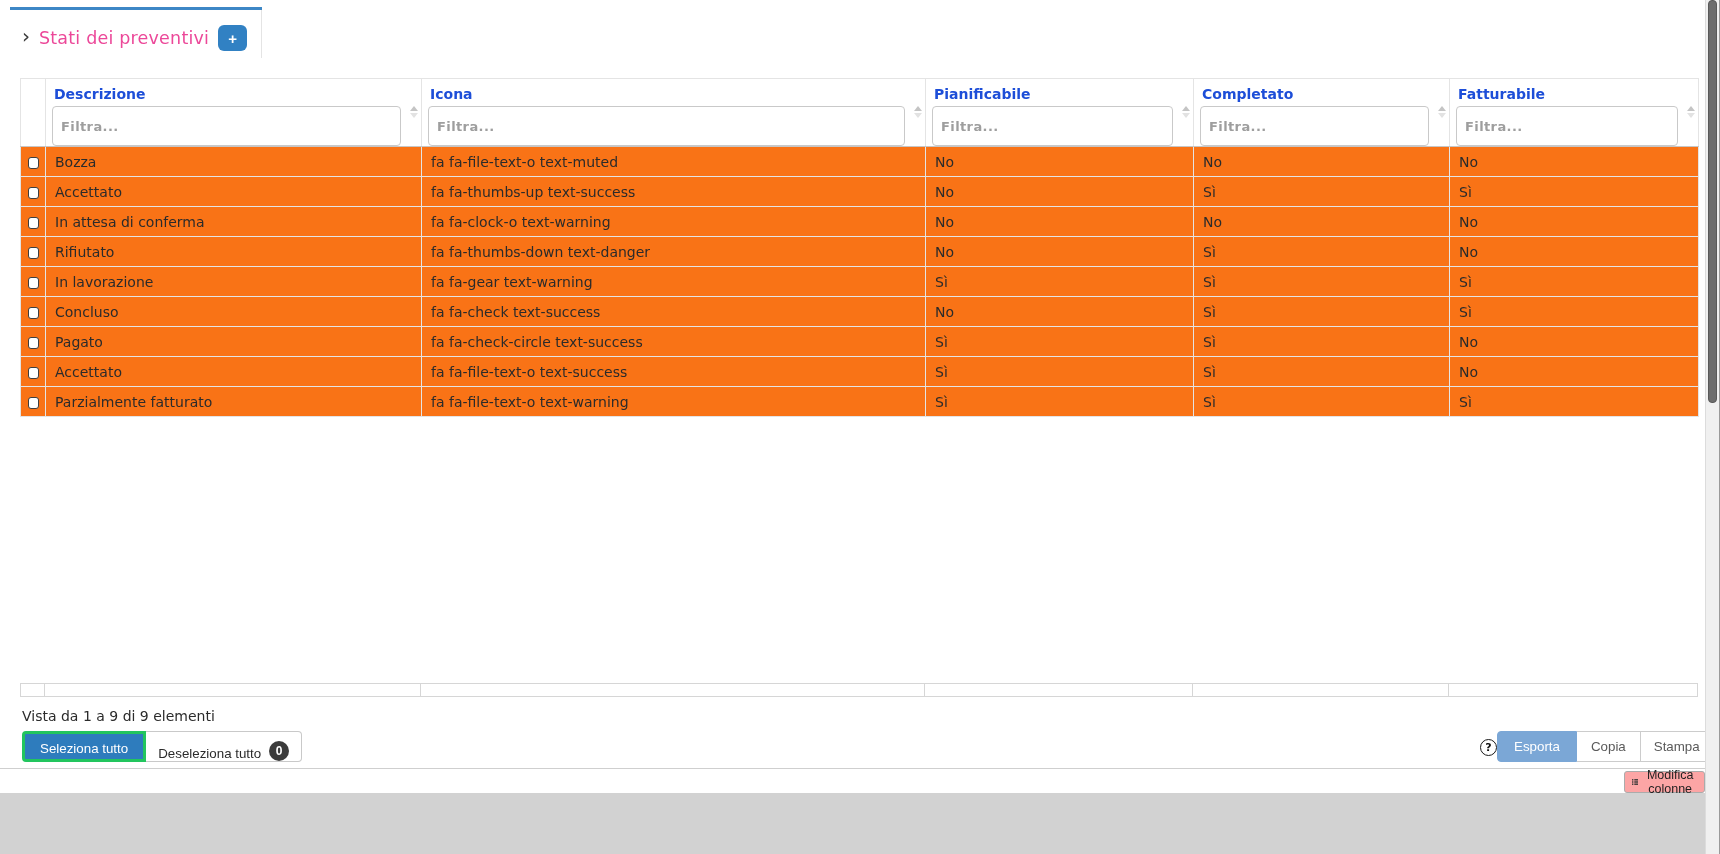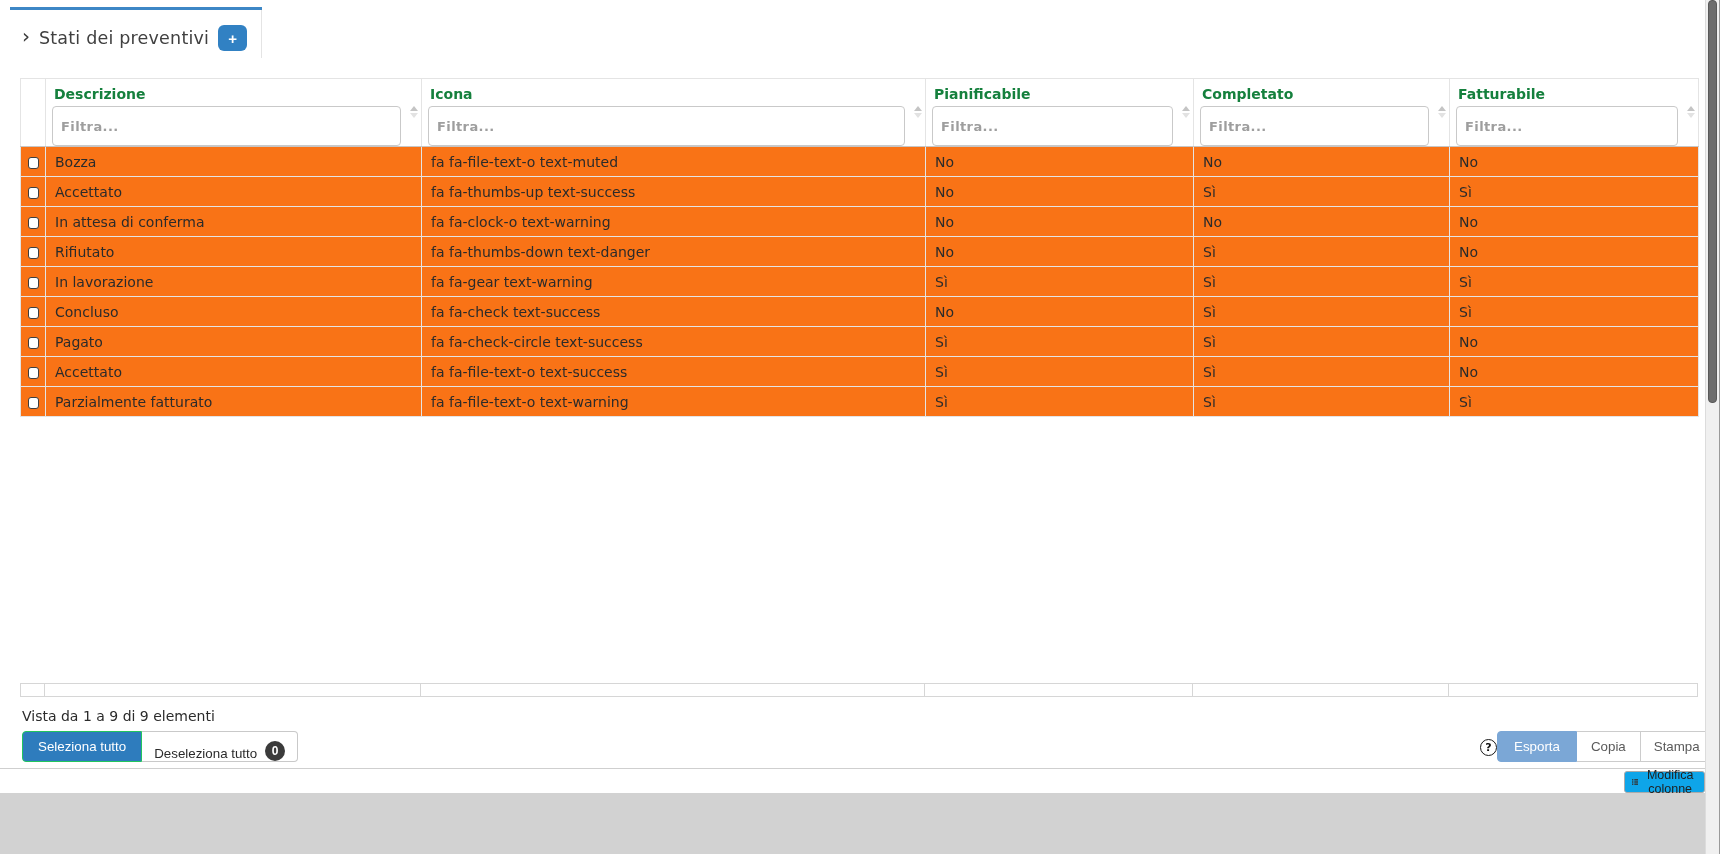--- a/index.html
+++ b/index.html
@@ -10,65 +10,65 @@
     font-family:"DejaVu Sans","Liberation Sans",sans-serif;
     color:#2b2b2b;
   }
   .content { position:absolute; left:0; top:0; width:1705px; height:793px; background:#ffffff; }
 
   
   .tab-indicator { position:absolute; left:10px; top:7px; width:252px; height:3px; background:#3d87c6; }
   .tab-box { position:absolute; left:10px; top:10px; width:252px; height:48px; border-right:1px solid #e4e4e4; }
   .title-row { position:absolute; left:22px; top:22px; height:32px; display:flex; align-items:center; gap:9px; }
   .chevron { font-size:20px; color:#3c3c3c; line-height:1; transform:translateY(-2px); }
-  .page-title { font-size:17.5px; color:#404040; letter-spacing:.2px; }
+  .page-title { font-size:17.5px; color:#ec4899; letter-spacing:.2px; }
   .add-btn { width:29px; height:26px; background:#3181c3; border:none; border-radius:6px; color:#fff;
              font-size:15px; font-weight:700; display:flex; align-items:center; justify-content:center; cursor:pointer; }
 
   
   table.list { position:absolute; left:20px; top:78px; width:1678px; table-layout:fixed; border-collapse:collapse;
                border:1px solid #d3d3d3; background:#fff; }
   col.c0{width:25px} col.c1{width:376px} col.c2{width:504px} col.c3{width:268px} col.c4{width:256px} col.c5{width:249px}
   th, td { border:1px solid #e4e4e4; }
   thead th { height:59px; vertical-align:top; text-align:left; position:relative; border-bottom:1px solid #c6c6c6; background:#fff; }
-  .col-label { font-weight:700; font-size:14px; color:#15803d; padding:7px 0 0 8px; white-space:nowrap; cursor:pointer; }
+  .col-label { font-weight:700; font-size:14px; color:#1d4ed8; padding:7px 0 0 8px; white-space:nowrap; cursor:pointer; }
   .filter-input { display:block; width:calc(100% - 26px); height:40px; margin:4px 0 0 6px; border:1px solid #c9c9c9;
                   border-radius:4px; padding:0 8px; font-family:inherit; font-size:13px; font-weight:600; color:#444; outline:none; }
   .filter-input::placeholder { color:#9e9e9e; font-weight:600; letter-spacing:.4px; }
   .sort { position:absolute; right:3px; top:27px; display:flex; flex-direction:column; gap:2px; cursor:pointer; }
   .tri-up   { width:0; height:0; border-left:4px solid transparent; border-right:4px solid transparent; border-bottom:5px solid #c4c4c4; }
   .tri-down { width:0; height:0; border-left:4px solid transparent; border-right:4px solid transparent; border-top:5px solid #e2e2e2; }
   tbody td { height:30px; font-size:14px; color:#2b2b2b; padding:0 4px 0 9px; white-space:nowrap; overflow:hidden; background:#f97316; }
   td.cb-cell { text-align:center; padding:0; }
   .cbx { display:inline-block; width:11px; height:12px; border:1.5px solid #3e3e3e; border-radius:3px; background:#fff;
          vertical-align:middle; cursor:pointer; }
 
   
   .tfoot-strip { position:absolute; left:20px; top:683px; width:1678px; height:14px; display:flex; }
   .tfoot-strip .fc { border:1px solid #d6d6d6; border-left:none; background:#fff; height:100%; }
   .tfoot-strip .fc:first-child { border-left:1px solid #d6d6d6; }
 
   
   .summary { position:absolute; left:22px; top:708px; font-size:14px; color:#2b2b2b; }
   .btn-group-left { position:absolute; left:22px; top:731px; height:31px; display:flex; font-size:14px; }
-  .btn-select-all { background:#2e7cbd; color:#fff; border:1px solid #22c55e; border-radius:4px 0 0 4px;
+  .btn-select-all { background:#2e7cbd; color:#fff; border:3px solid #22c55e; border-radius:4px 0 0 4px;
                     padding:0 15px; line-height:29px; cursor:pointer; }
   .btn-deselect { background:#fff; color:#2b2b2b; border:1px solid #c9c9c9; border-left:none; border-radius:0 4px 4px 0;
                   padding:0 12px; display:flex; align-items:flex-end; gap:8px; cursor:pointer; }
   .badge { min-width:20px; height:20px; border-radius:50%; background:#3b3b3b; color:#fff; font-size:12px; font-weight:700;
            display:flex; align-items:center; justify-content:center; }
   .help-icon { position:absolute; left:1480px; top:739px; width:17px; height:17px; border:1.6px solid #1a1a1a; border-radius:50%;
                font-size:11px; font-weight:700; color:#111; display:flex; align-items:center; justify-content:center; cursor:pointer; }
   .btn-group-right { position:absolute; left:1497px; top:731px; height:31px; display:flex; font-size:14px; }
   .btn-export { background:#7ba7d6; color:#fff; border:1px solid #7ba7d6; border-radius:4px 0 0 4px; padding:0 16px; line-height:29px; cursor:pointer; }
   .btn-copy   { background:#fff; color:#5a5a5a; border:1px solid #cccccc; border-left:none; padding:0 14px; line-height:29px; cursor:pointer; }
   .btn-print  { background:#fff; color:#5a5a5a; border:1px solid #cccccc; border-left:none; border-radius:0 4px 4px 0; padding:0 13px; line-height:29px; cursor:pointer; }
 
   .bottom-line { position:absolute; left:0; top:768px; width:1705px; height:0; border-top:1px solid #cfcfcf; }
-  .edit-columns { position:absolute; left:1592px; top:771px; height:22px; background:#0ea5e9; border:1px solid #ababab; border-radius:3px;
+  .edit-columns { position:absolute; left:1592px; top:771px; height:22px; background:#fca5a5; border:1px solid #ababab; border-radius:3px;
                   display:flex; align-items:center; gap:5px; padding:0 7px; font-size:12.5px; color:#1f1f1f; cursor:pointer;margin-left:32px; }
 
   
   .scrollbar { position:absolute; right:0; top:0; width:15px; height:854px; background:#f0f0f0;
                border-left:1px solid #dcdcdc; border-right:1px solid #9a9a9a; }
   .scroll-thumb { position:absolute; left:2px; top:0; width:9px; height:403px; background:#6d6d6d;
                   border:1px solid #595959; border-radius:4px; }
 </style>
 </head>
 <body>

